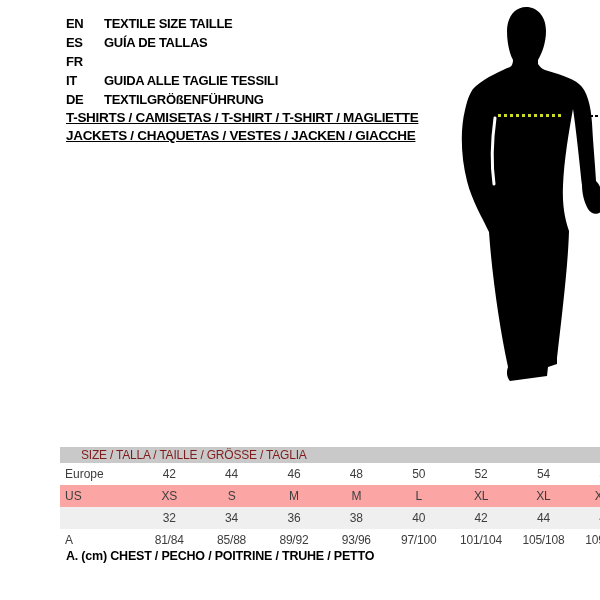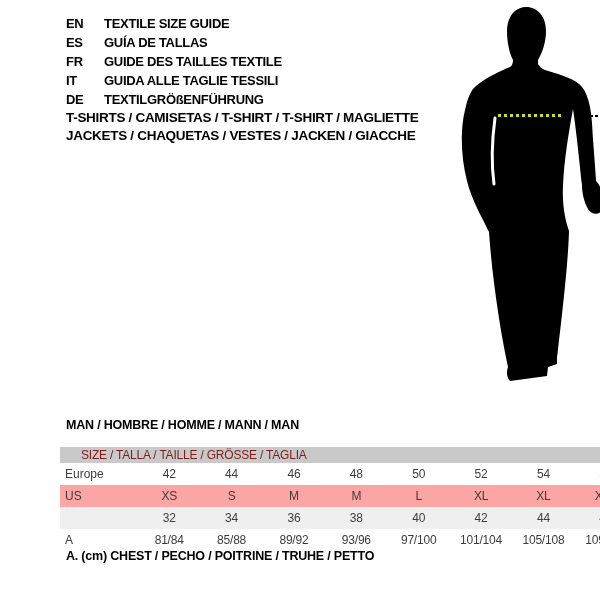--- a/index.html
+++ b/index.html
@@ -20,21 +20,21 @@
     width: 38px; font-size: 13px; font-weight: 700; letter-spacing: -0.3px;
   }
   .lang-label {
     font-size: 13px; font-weight: 700; letter-spacing: -0.3px; white-space: nowrap;
   }
 
   
   .categories { position: absolute; left: 21px; top: 109px; }
   .cat-line {
     font-size: 13.5px; font-weight: 700; letter-spacing: -0.3px;
-    line-height: 18px; white-space: nowrap;
+    line-height: 18px; white-space: nowrap; text-decoration: underline;
   }
 
   
   .figure { position: absolute; left: 400px; top: 0; width: 200px; height: 400px; }
   .figure svg { position: absolute; left: 0; top: 0; }
   .measure-line-body {
     position: absolute; left: 53px; top: 114px; width: 64px; height: 3px;
     background: repeating-linear-gradient(90deg, var(--measure, #cddc29) 0 3px, transparent 3px 6px);
   }
   .measure-line-ext {
@@ -70,29 +70,28 @@
   }
 </style>
 </head>
 <body>
 
 <div class="page">
 
   <div class="lang-list">
     <div class="lang-row">
       <span class="lang-code">EN</span>
-      <span class="lang-label">TEXTILE SIZE GUIDE</span>
+      <span class="lang-label">TEXTILE SIZE TAILLE</span>
     </div>
     <div class="lang-row">
       <span class="lang-code">ES</span>
       <span class="lang-label">GUÍA DE TALLAS</span>
     </div>
     <div class="lang-row">
       <span class="lang-code">FR</span>
-      <span class="lang-label">GUIDE DES TAILLES TEXTILE</span>
     </div>
     <div class="lang-row">
       <span class="lang-code">IT</span>
       <span class="lang-label">GUIDA ALLE TAGLIE TESSILI</span>
     </div>
     <div class="lang-row">
       <span class="lang-code">DE</span>
       <span class="lang-label">TEXTILGRÖßENFÜHRUNG</span>
     </div>
   </div>
@@ -134,21 +133,20 @@
         C 64,52 62,42 62,31
         C 62,17 70,7 81,7
         Z"></path>
       <path d="M 50,118 C 47,140 46,162 49,184" stroke="#ffffff" stroke-width="3" fill="none" stroke-linecap="round"></path>
     </svg>
     <div class="measure-line-body" style="--measure: #cddc29;"></div>
     <div class="measure-line-ext"></div>
     <div class="measure-label">A</div>
   </div>
 
-  <div class="section-title">MAN / HOMBRE / HOMME / MANN / MAN</div>
 
   <div class="size-table">
     <div class="table-header" style="background: rgb(201, 201, 201);">SIZE / TALLA / TAILLE / GRÖSSE / TAGLIA</div>
 
     <div class="table-row">
       <span class="row-label">Europe</span>
       <span class="cell">42</span>
       <span class="cell">44</span>
       <span class="cell">46</span>
       <span class="cell">48</span>

